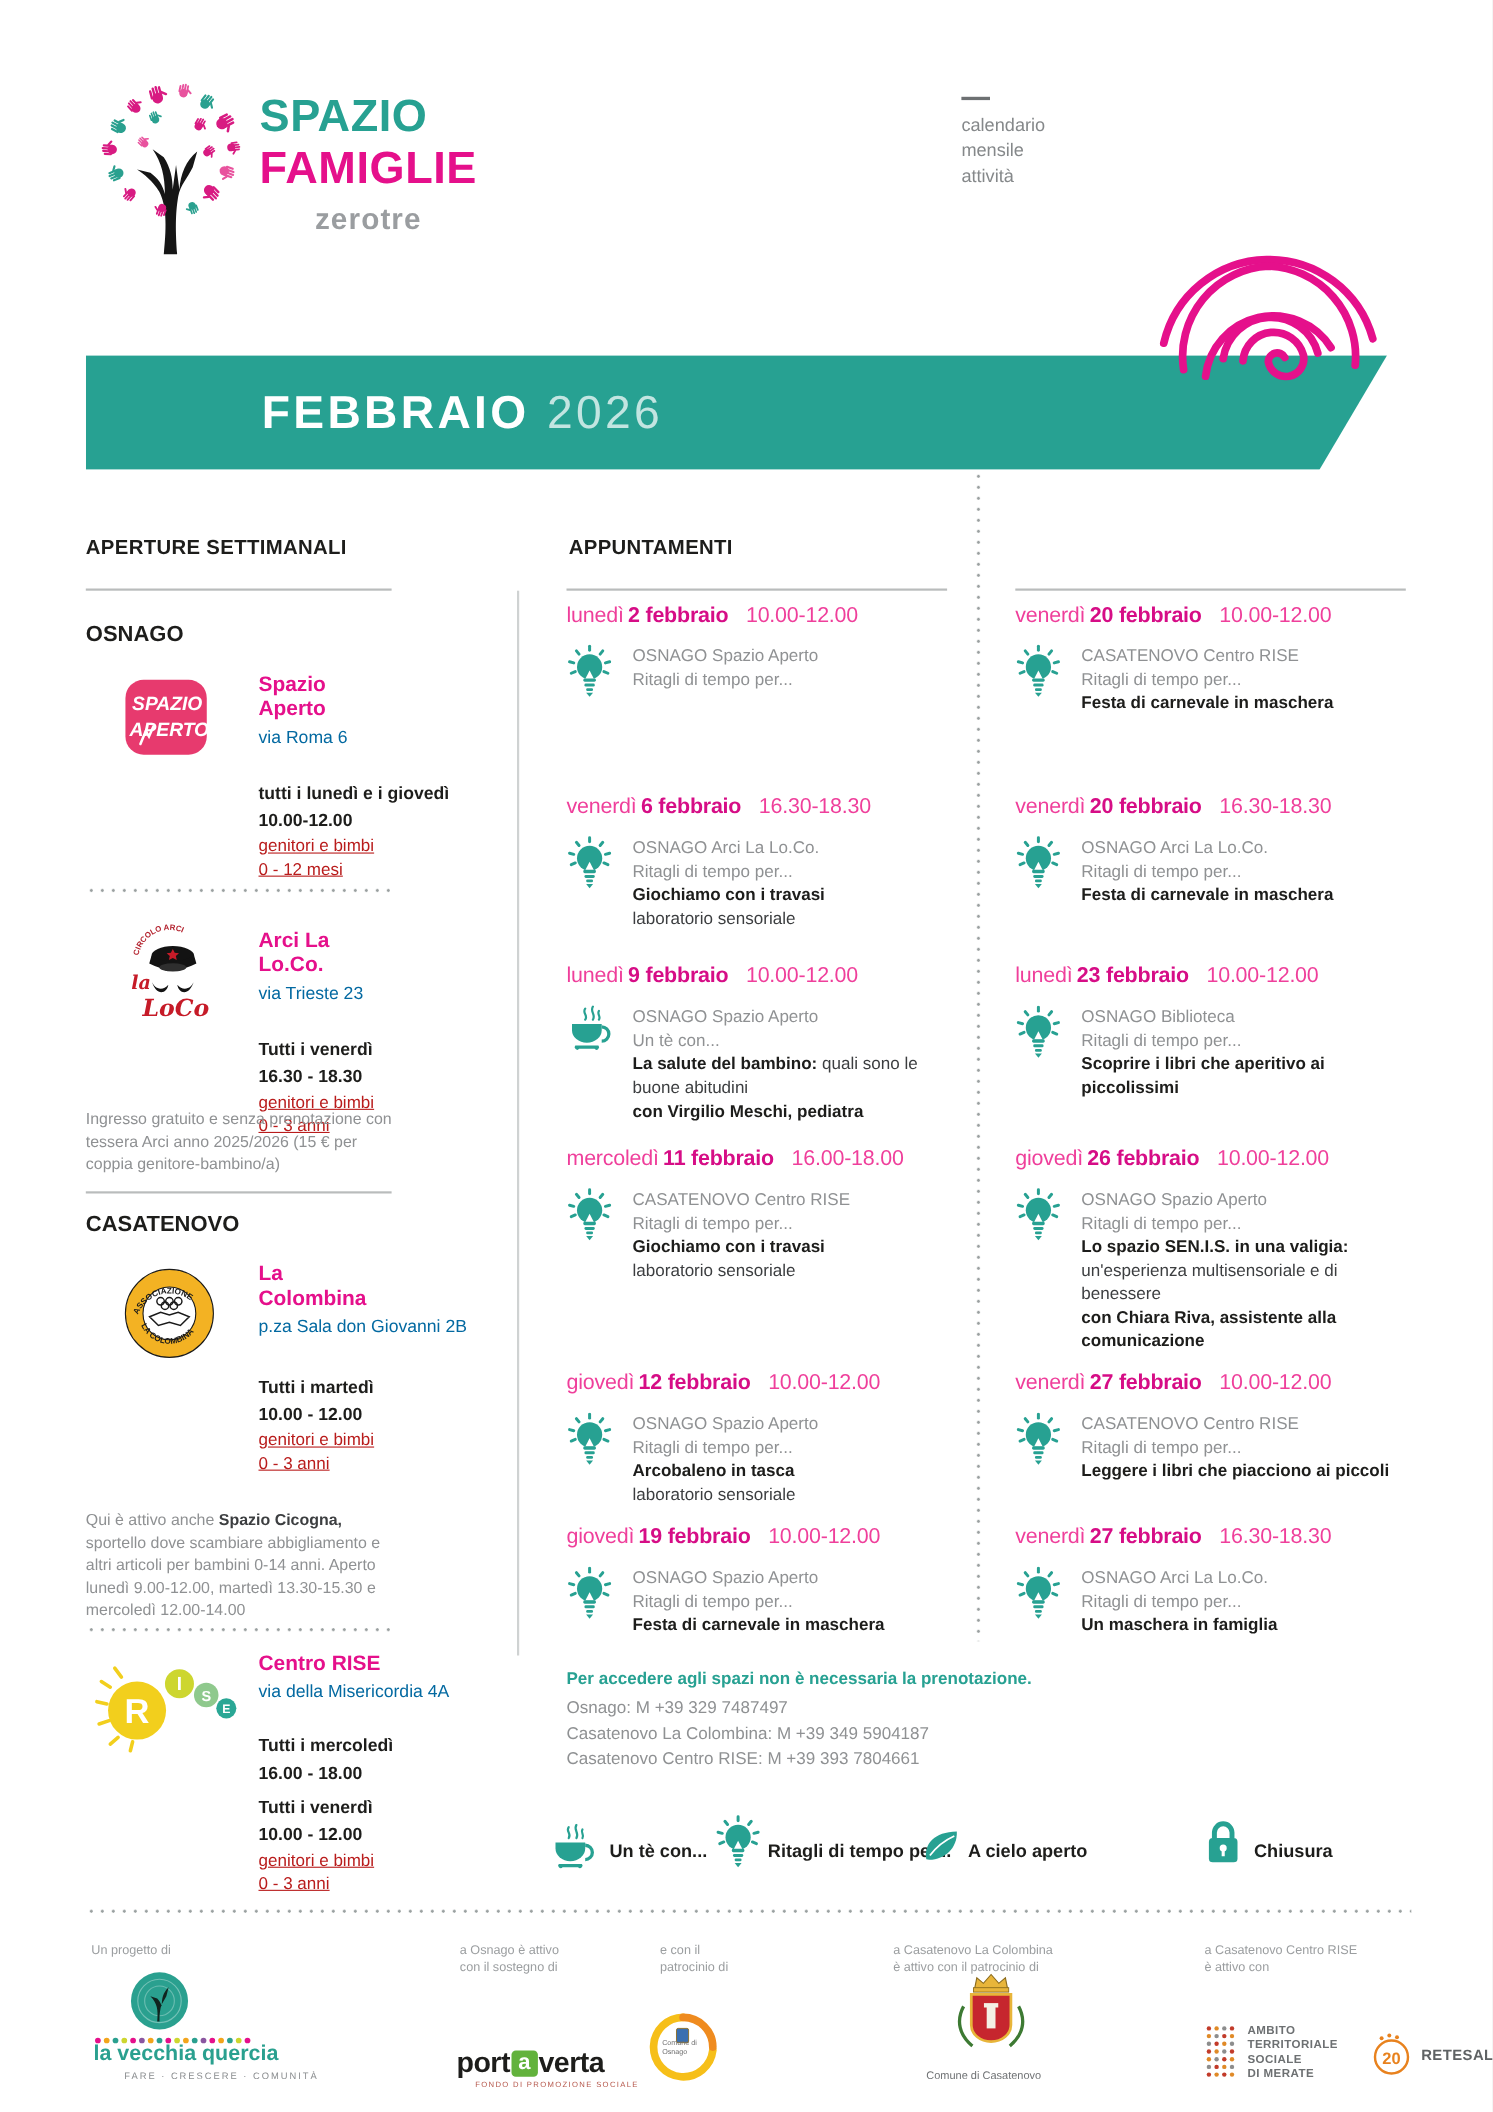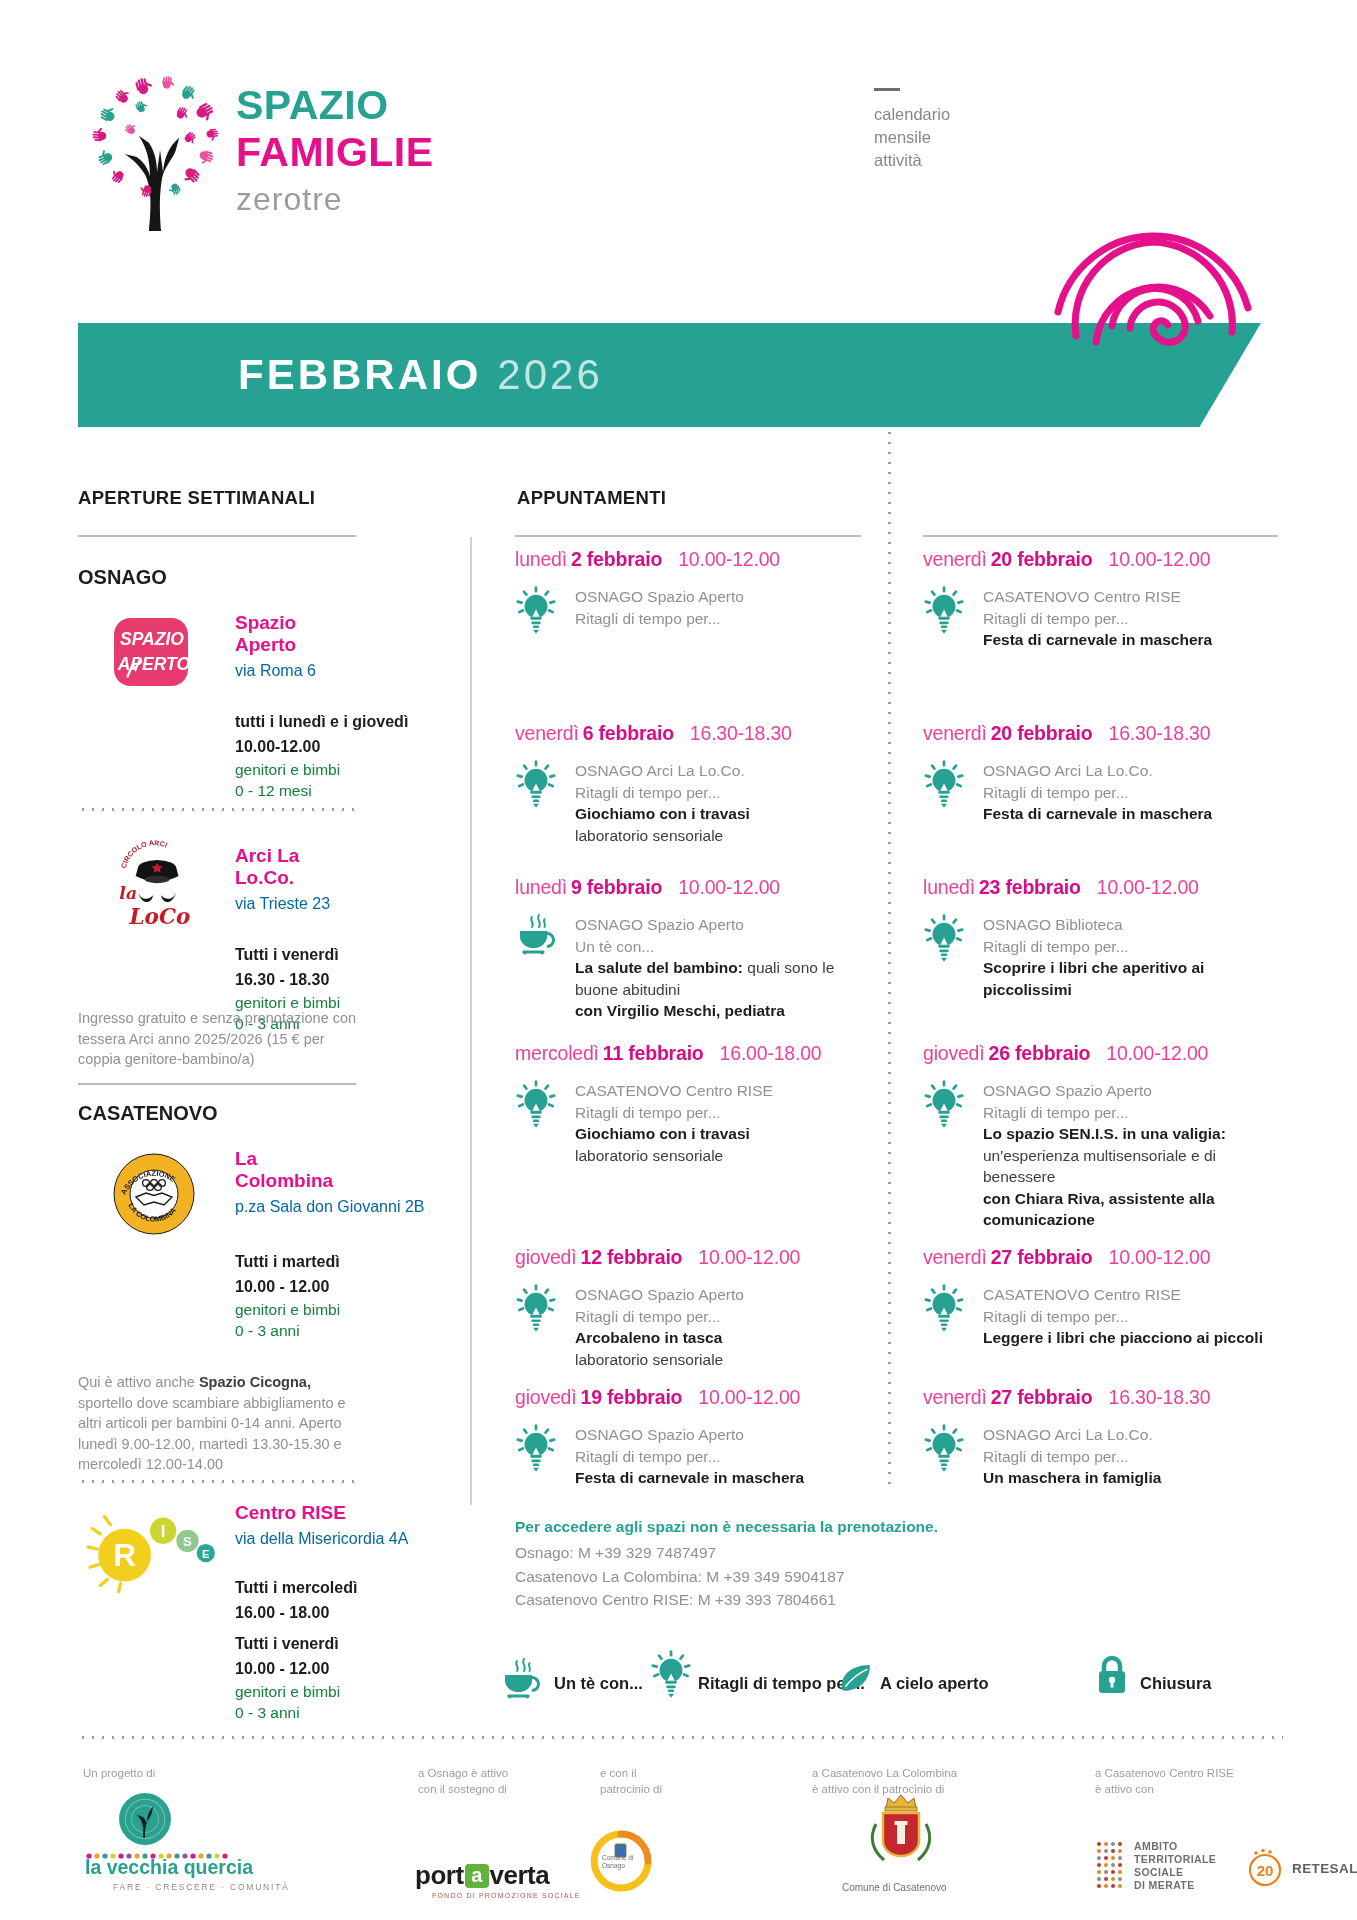--- a/index.html
+++ b/index.html
@@ -2,42 +2,42 @@
 <html><head>
 <meta charset="utf-8">
 <style>
   html,body{margin:0;padding:0;background:#e8e8e8;}
   .page{position:relative;width:1357px;height:1920px;background:#ffffff;margin:0 auto;
         font-family:"Liberation Sans",sans-serif;overflow:hidden;color:#1d1d1b;}
   .abs{position:absolute;}
   
   .brand1{font-size:41px;font-weight:800;letter-spacing:.5px;line-height:47px;color:#27a192;}
   .brand2{font-size:41px;font-weight:800;letter-spacing:.5px;line-height:47px;color:#e5108b;text-align:center;}
-  .brand3{font-size:32px;font-weight:400;letter-spacing:1px;line-height:46px;color:#9a9da0;}
+  .brand3{font-size:27px;font-weight:700;letter-spacing:1px;line-height:46px;color:#9a9da0;text-align:center;}
   .dash{width:26px;height:3px;background:#6d7072;margin-bottom:12px;}
   .tagline{font-size:16.5px;line-height:23px;color:#85888a;}
   
   .banner{position:absolute;left:78px;top:323px;width:1183px;height:104px;background:#27a192;
           clip-path:polygon(0 0,100% 0,94.8% 100%,0 100%);display:flex;align-items:center;}
   .banner-month{color:#fff;font-size:42px;font-weight:700;letter-spacing:3px;margin-left:160px;}
   .banner-year{color:rgba(255,255,255,.72);font-size:42px;font-weight:300;letter-spacing:3px;margin-left:16px;}
   
   .h1{font-size:18.5px;font-weight:800;letter-spacing:.3px;}
   .city{font-size:20px;font-weight:800;}
   .rule{position:absolute;height:2px;background:#b9bcbc;}
   .dotrule{position:absolute;height:3px;background-image:radial-gradient(circle,#9aa0a0 1.3px,transparent 1.5px);
            background-size:10px 3px;background-repeat:repeat-x;}
   .vline{position:absolute;width:2px;background:#cfd2d2;}
   .vdots{position:absolute;width:3px;background-image:radial-gradient(circle,#9aa0a0 1.3px,transparent 1.5px);
          background-size:3px 10px;background-repeat:repeat-y;}
   
   .venue-name{font-size:19px;font-weight:700;color:#e5108b;}
   .venue-addr{font-size:16px;color:#0369a1;margin-top:6px;white-space:nowrap;}
   .v-sched{font-size:16px;font-weight:700;line-height:24.5px;white-space:nowrap;}
-  .v-aud{font-size:15.5px;color:#15803d;line-height:21px;}
+  .v-aud{font-size:15.5px;color:#b91c1c;line-height:21px;text-decoration:underline;}
   .note{font-size:14.5px;color:#8f9193;line-height:20.5px;}
   .seg-b{font-weight:700;color:#5d6062;}
   .note .seg-b{color:#3c3e40;}
   
   .ev{position:absolute;}
   .ev-head{font-size:19.5px;color:#ef3f9b;letter-spacing:-.2px;white-space:nowrap;}
   .ev-date{font-weight:700;color:#d60d86;margin-left:4px;}
   .ev-time{margin-left:16px;}
   .ev-body{display:flex;margin-top:15px;}
   .ev-ico{width:46px;flex:0 0 46px;}

